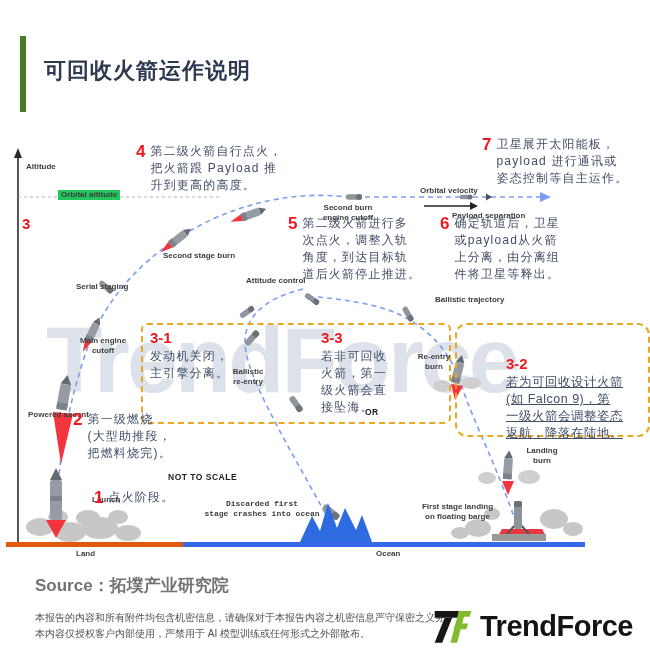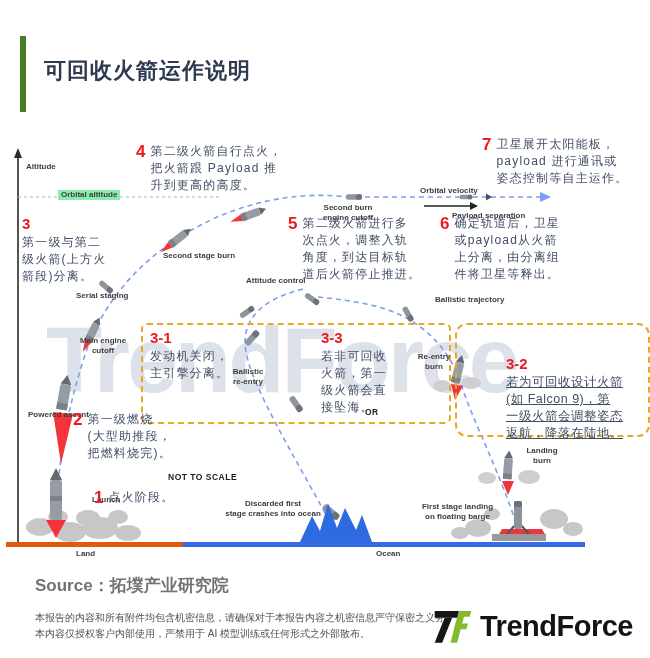--- a/index.html
+++ b/index.html
@@ -13,21 +13,21 @@
   .wm{position:absolute;left:46px;top:308px;font-size:92px;font-weight:800;
       color:#dde2ea;letter-spacing:-3px;z-index:0;white-space:nowrap;}
   
   svg.art{position:absolute;left:0;top:0;z-index:1;}
   
   .opt-box{position:absolute;border:2px dashed #e8a823;z-index:2;background:transparent;}
   
   .dlabel{position:absolute;font-size:8px;font-weight:700;color:#3d3d3d;line-height:1.25;
           white-space:pre-line;z-index:3;}
   .center{text-align:center;}
-  .whitebg{background:#86efac;padding:0 3px;}
+  .whitebg{background:#22c55e;padding:0 3px;}
   .blackbold{color:#1c1c1c;font-size:8.5px;letter-spacing:.5px;}
   
   .step{position:absolute;z-index:3;}
   .step-row{display:flex;align-items:flex-start;}
   .num{color:#ee1820;font-weight:800;font-size:17px;line-height:1;margin-right:5px;}
   .numsm{color:#ee1820;font-weight:800;font-size:15px;line-height:1;margin-bottom:3px;}
   .stext{font-size:12px;color:#414e66;line-height:17px;letter-spacing:1.2px;
          white-space:pre-line;font-weight:500;}
   
   .source-line{position:absolute;left:35px;top:574px;z-index:3;font-size:17px;color:#737373;}
@@ -156,41 +156,41 @@
 
   <rect x="6" y="542" width="177" height="5" fill="#e2590e"></rect>
   <rect x="183" y="542" width="402" height="5" fill="#3569e7"></rect>
 </svg>
 
 <div class="opt-box" style="left:141px;top:323px;width:306px;height:97px;border-radius:6px;"></div>
 <div class="opt-box" style="left:455px;top:323px;width:191px;height:110px;border-radius:12px;"></div>
 
 <div class="dlabel" style="left:26px;top:162px;">Altitude</div>
 <div class="dlabel whitebg" style="left:58px;top:190px;">Orbital altitude</div>
-<div class="dlabel" style="left:76px;top:291px;">Serial staging</div>
+<div class="dlabel" style="left:76px;top:282px;">Serial staging</div>
 <div class="dlabel" style="left:163px;top:251px;">Second stage burn</div>
 <div class="dlabel" style="left:246px;top:276px;">Attitude control</div>
 <div class="dlabel center" style="left:318px;top:203px;width:60px;">Second burn
 engine cutoff</div>
 <div class="dlabel" style="left:420px;top:186px;">Orbital velocity</div>
 <div class="dlabel" style="left:452px;top:211px;">Payload separation</div>
 <div class="dlabel" style="left:388px;top:295px;padding-left:47px;">Ballistic trajectory</div>
 <div class="dlabel center" style="left:78px;top:336px;width:50px;">Main engine
 cutoff</div>
 <div class="dlabel" style="left:28px;top:410px;">Powered ascent</div>
 <div class="dlabel blackbold" style="left:168px;top:472px;">NOT TO SCALE</div>
 <div class="dlabel" style="left:64px;top:495px;padding-left:28px;">Launch</div>
 <div class="dlabel center" style="left:228px;top:367px;width:40px;">Ballistic
 re-entry</div>
 <div class="dlabel blackbold" style="left:365px;top:407px;">OR</div>
 <div class="dlabel center" style="left:414px;top:352px;width:40px;">Re-entry
 burn</div>
 <div class="dlabel center" style="left:522px;top:446px;width:40px;">Landing
 burn</div>
-<div class="dlabel center" style="left:203px;top:499px;width:140px;">Discarded first
+<div class="dlabel center" style="left:192px;top:499px;width:140px;font-family:Liberation Mono, monospace;">Discarded first
 stage crashes into ocean</div>
 <div class="dlabel center" style="left:405px;top:502px;width:105px;">First stage landing
 on floating barge</div>
 <div class="dlabel" style="left:76px;top:549px;">Land</div>
 <div class="dlabel" style="left:376px;top:549px;">Ocean</div>
 
 <div class="step step-row" style="left:136px;top:143px;">
   <span class="num">4</span>
   <span class="stext">第二级火箭自行点火，
 把火箭跟 Payload 推
@@ -211,23 +211,20 @@
 </div>
 <div class="step step-row" style="left:440px;top:215px;">
   <span class="num">6</span>
   <span class="stext">确定轨道后，卫星
 或payload从火箭
 上分离，由分离组
 件将卫星等释出。</span>
 </div>
 <div class="step" style="left:22px;top:216px;">
   <div class="numsm">3</div>
-  <div class="stext">第一级与第二
-级火箭(上方火
-箭段)分离。</div>
 </div>
 <div class="step step-row" style="left:73px;top:411px;">
   <span class="num">2</span>
   <span class="stext">第一级燃烧
 (大型助推段，
 把燃料烧完)。</span>
 </div>
 <div class="step step-row" style="left:94px;top:489px;">
   <span class="num">1</span>
   <span class="stext">点火阶段。</span>

